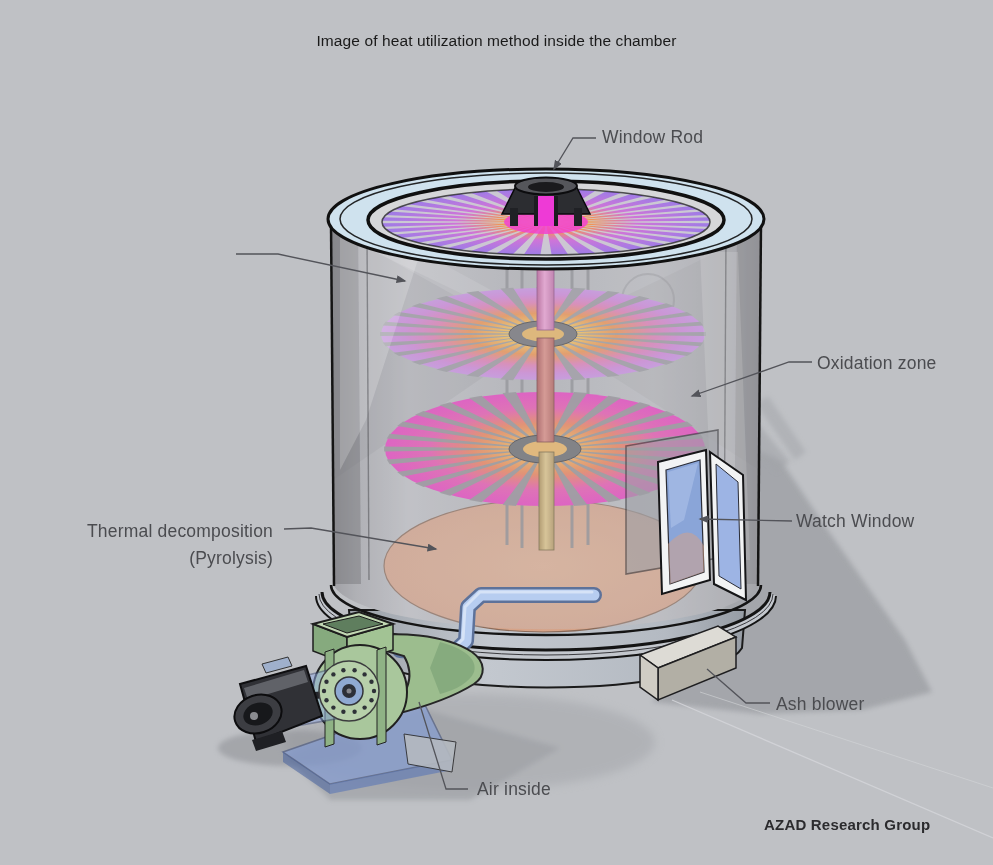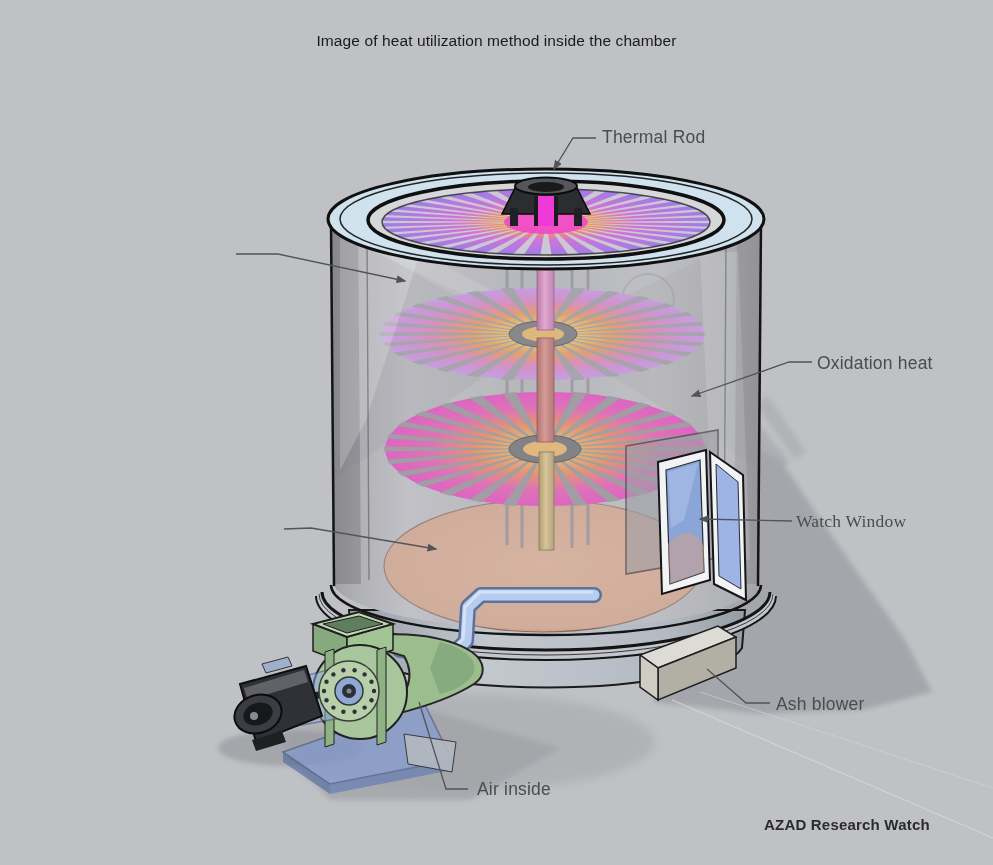--- a/index.html
+++ b/index.html
@@ -20,21 +20,21 @@
   .label.multi{white-space:normal;}
   #title{
     position:absolute;left:0;top:32px;width:100%;
     text-align:center;font-weight:normal;font-size:15.5px;
     color:var(--title-text,#1a1a1a);letter-spacing:0.1px;
   }
   #lbl-central-rod{left:602px;top:127px;}
   #lbl-high-temp{left:28px;top:243px;width:200px;text-align:right;line-height:26px;}
   #lbl-oxidation{left:817px;top:353px;}
   #lbl-pyrolysis{left:40px;top:518px;width:233px;text-align:right;line-height:27px;}
-  #lbl-watch-window{left:796px;top:511px;font-family:Liberation Serif, serif;}
+  #lbl-watch-window{left:796px;top:511px;}
   #lbl-ash-outlet{left:776px;top:694px;}
   #lbl-air-blower{left:477px;top:779px;}
   #footer{
     position:absolute;left:764px;top:816px;
     font-size:15px;font-weight:bold;color:#2b2b2e;letter-spacing:0.2px;
   }
 </style>
 </head>
 <body>
 
@@ -294,27 +294,31 @@
     <path d="M812,362 L789,362 L692,396" marker-end="url(#arr)"></path>
     <path d="M284,529 L311,528 L436,549" marker-end="url(#arr)"></path>
     <path d="M792,521 L700,519" marker-end="url(#arr)"></path>
     <path d="M770,703 L746,703 L707,669"></path>
     <path d="M468,789 L446,789 L419,702"></path>
   </g>
 </svg>
 
 <div id="title">Image of heat utilization method inside the chamber</div>
 
-<div id="lbl-central-rod" class="label">Thermal Rod</div>
-
-
-<div id="lbl-oxidation" class="label">Oxidation heat</div>
-
+<div id="lbl-central-rod" class="label">Window Rod</div>
+
+
+<div id="lbl-oxidation" class="label">Oxidation zone</div>
+
+<div id="lbl-pyrolysis" class="label multi">
+  <div>Thermal decomposition</div>
+  <div>(Pyrolysis)</div>
+</div>
 
 <div id="lbl-watch-window" class="label">Watch Window</div>
 
 <div id="lbl-ash-outlet" class="label">Ash blower</div>
 
 <div id="lbl-air-blower" class="label">Air inside</div>
 
-<div id="footer">AZAD Research Watch</div>
+<div id="footer">AZAD Research Group</div>
 
 </div>
 
 </body></html>

